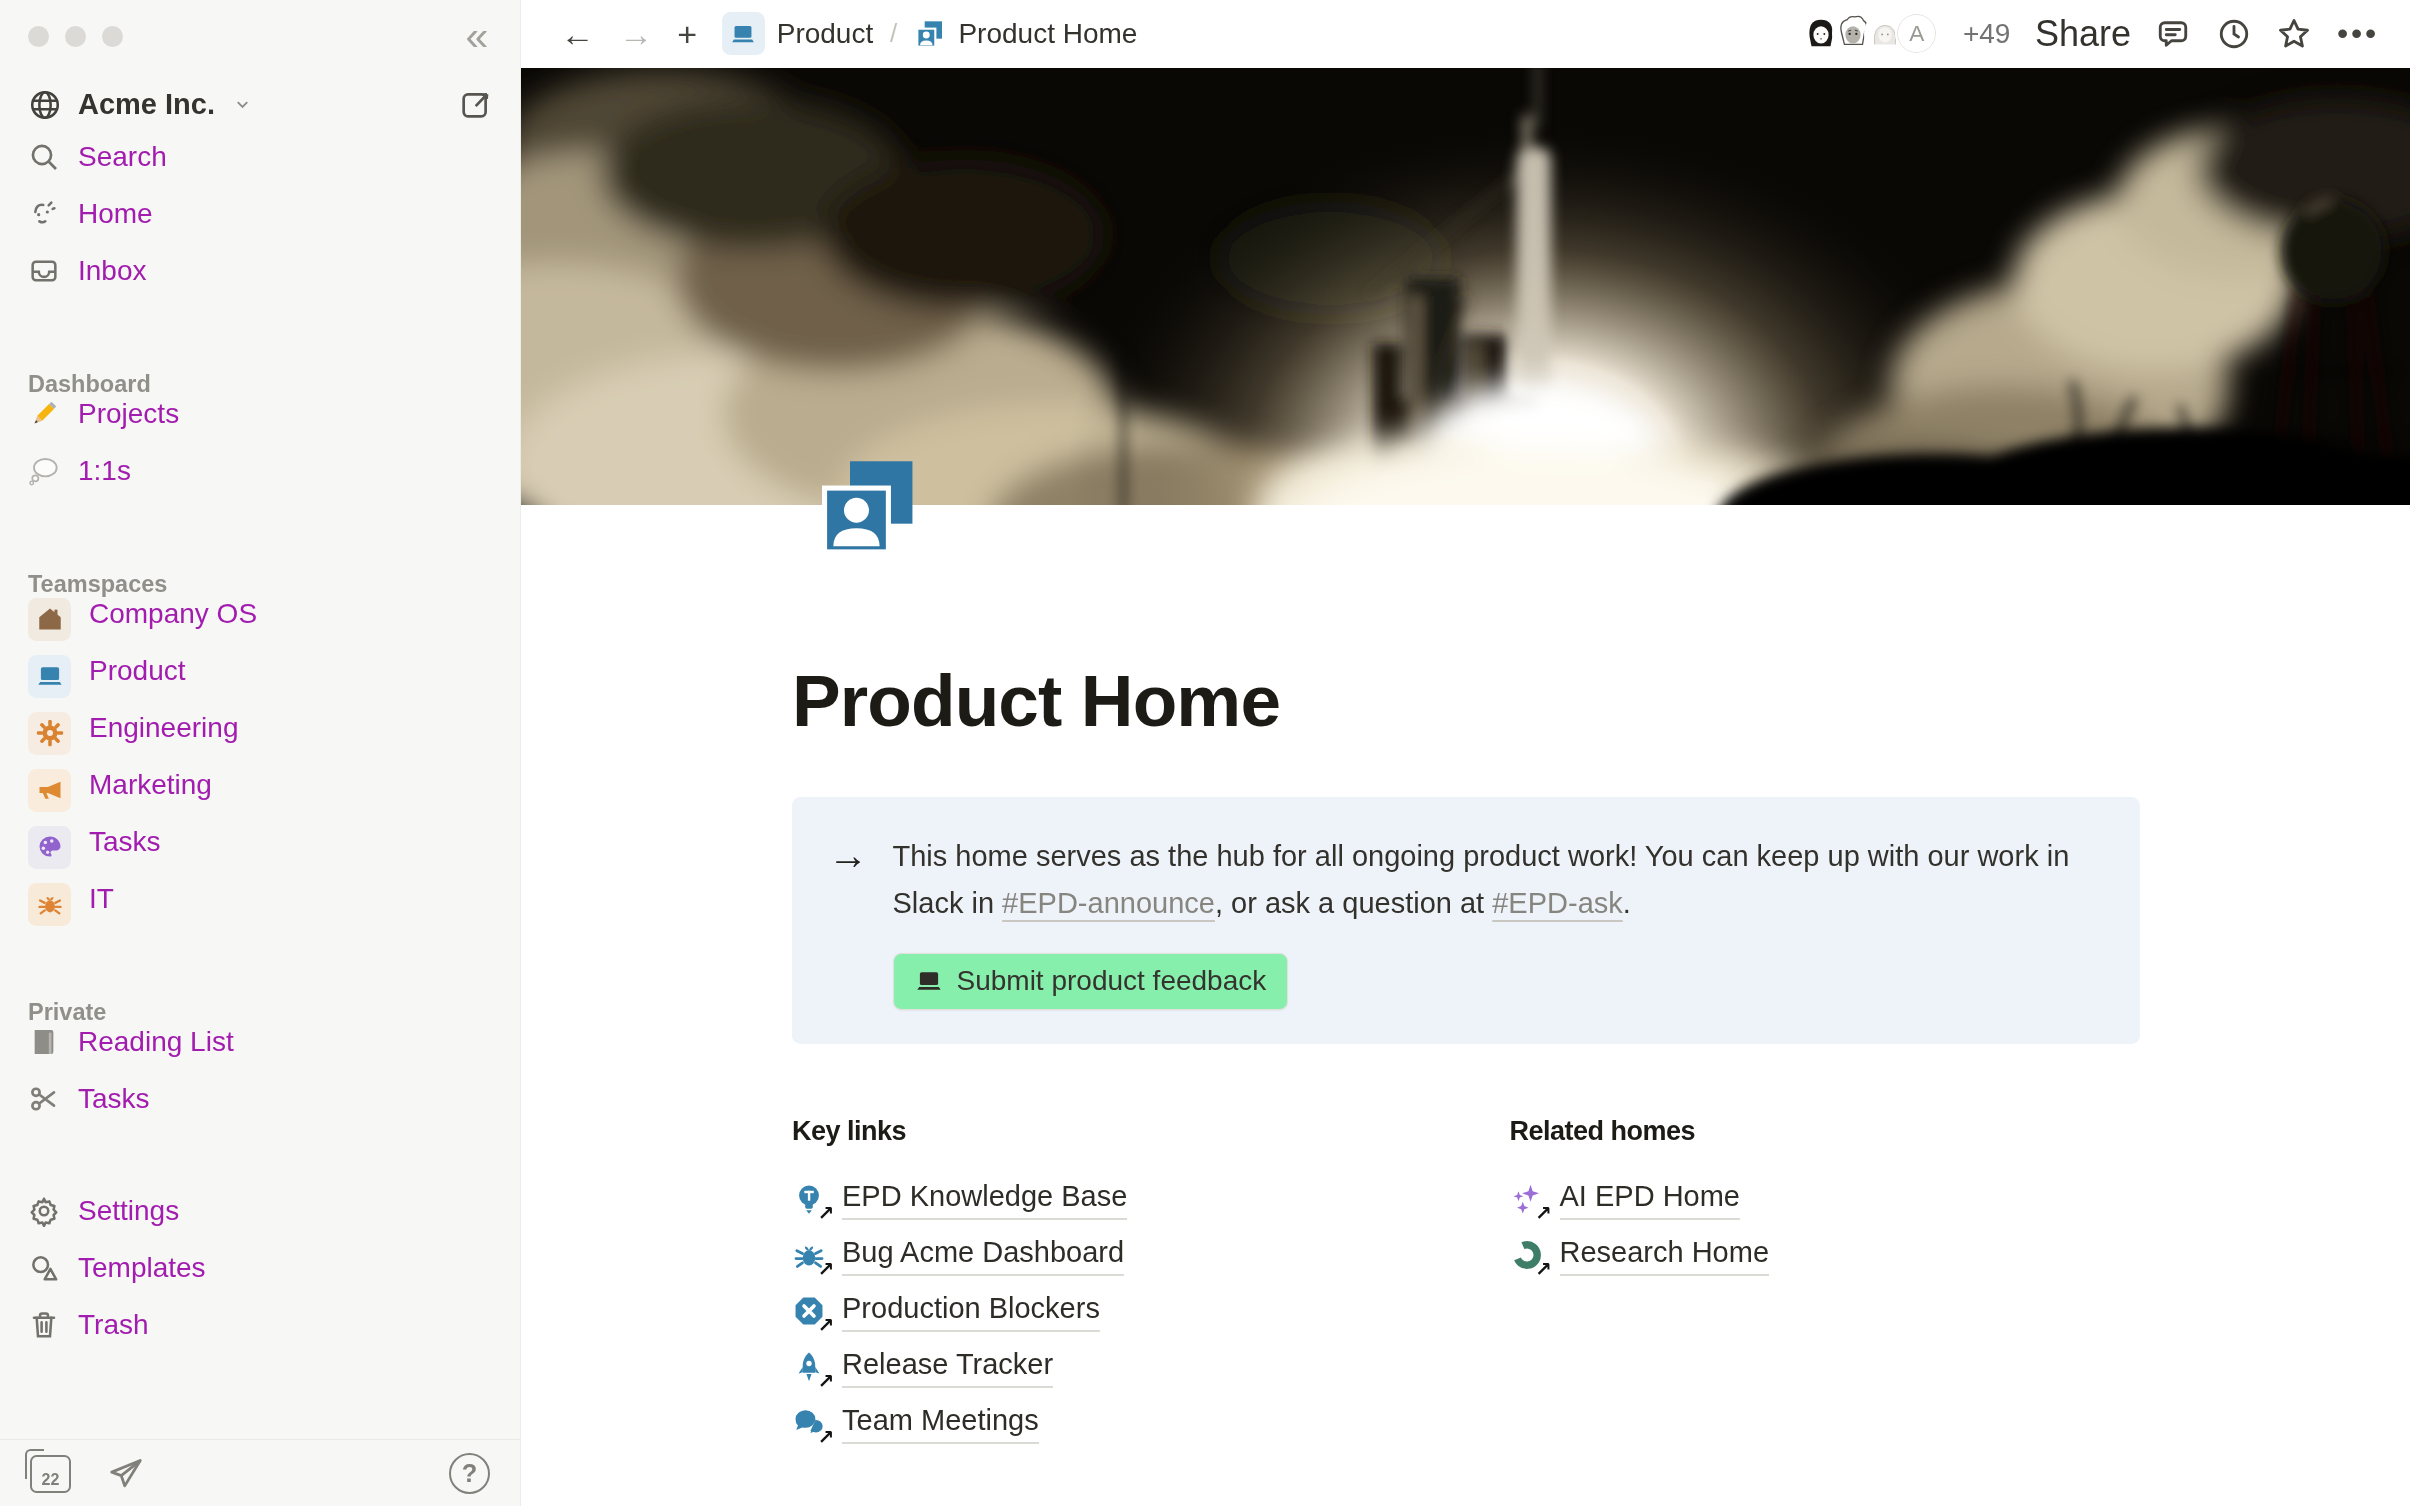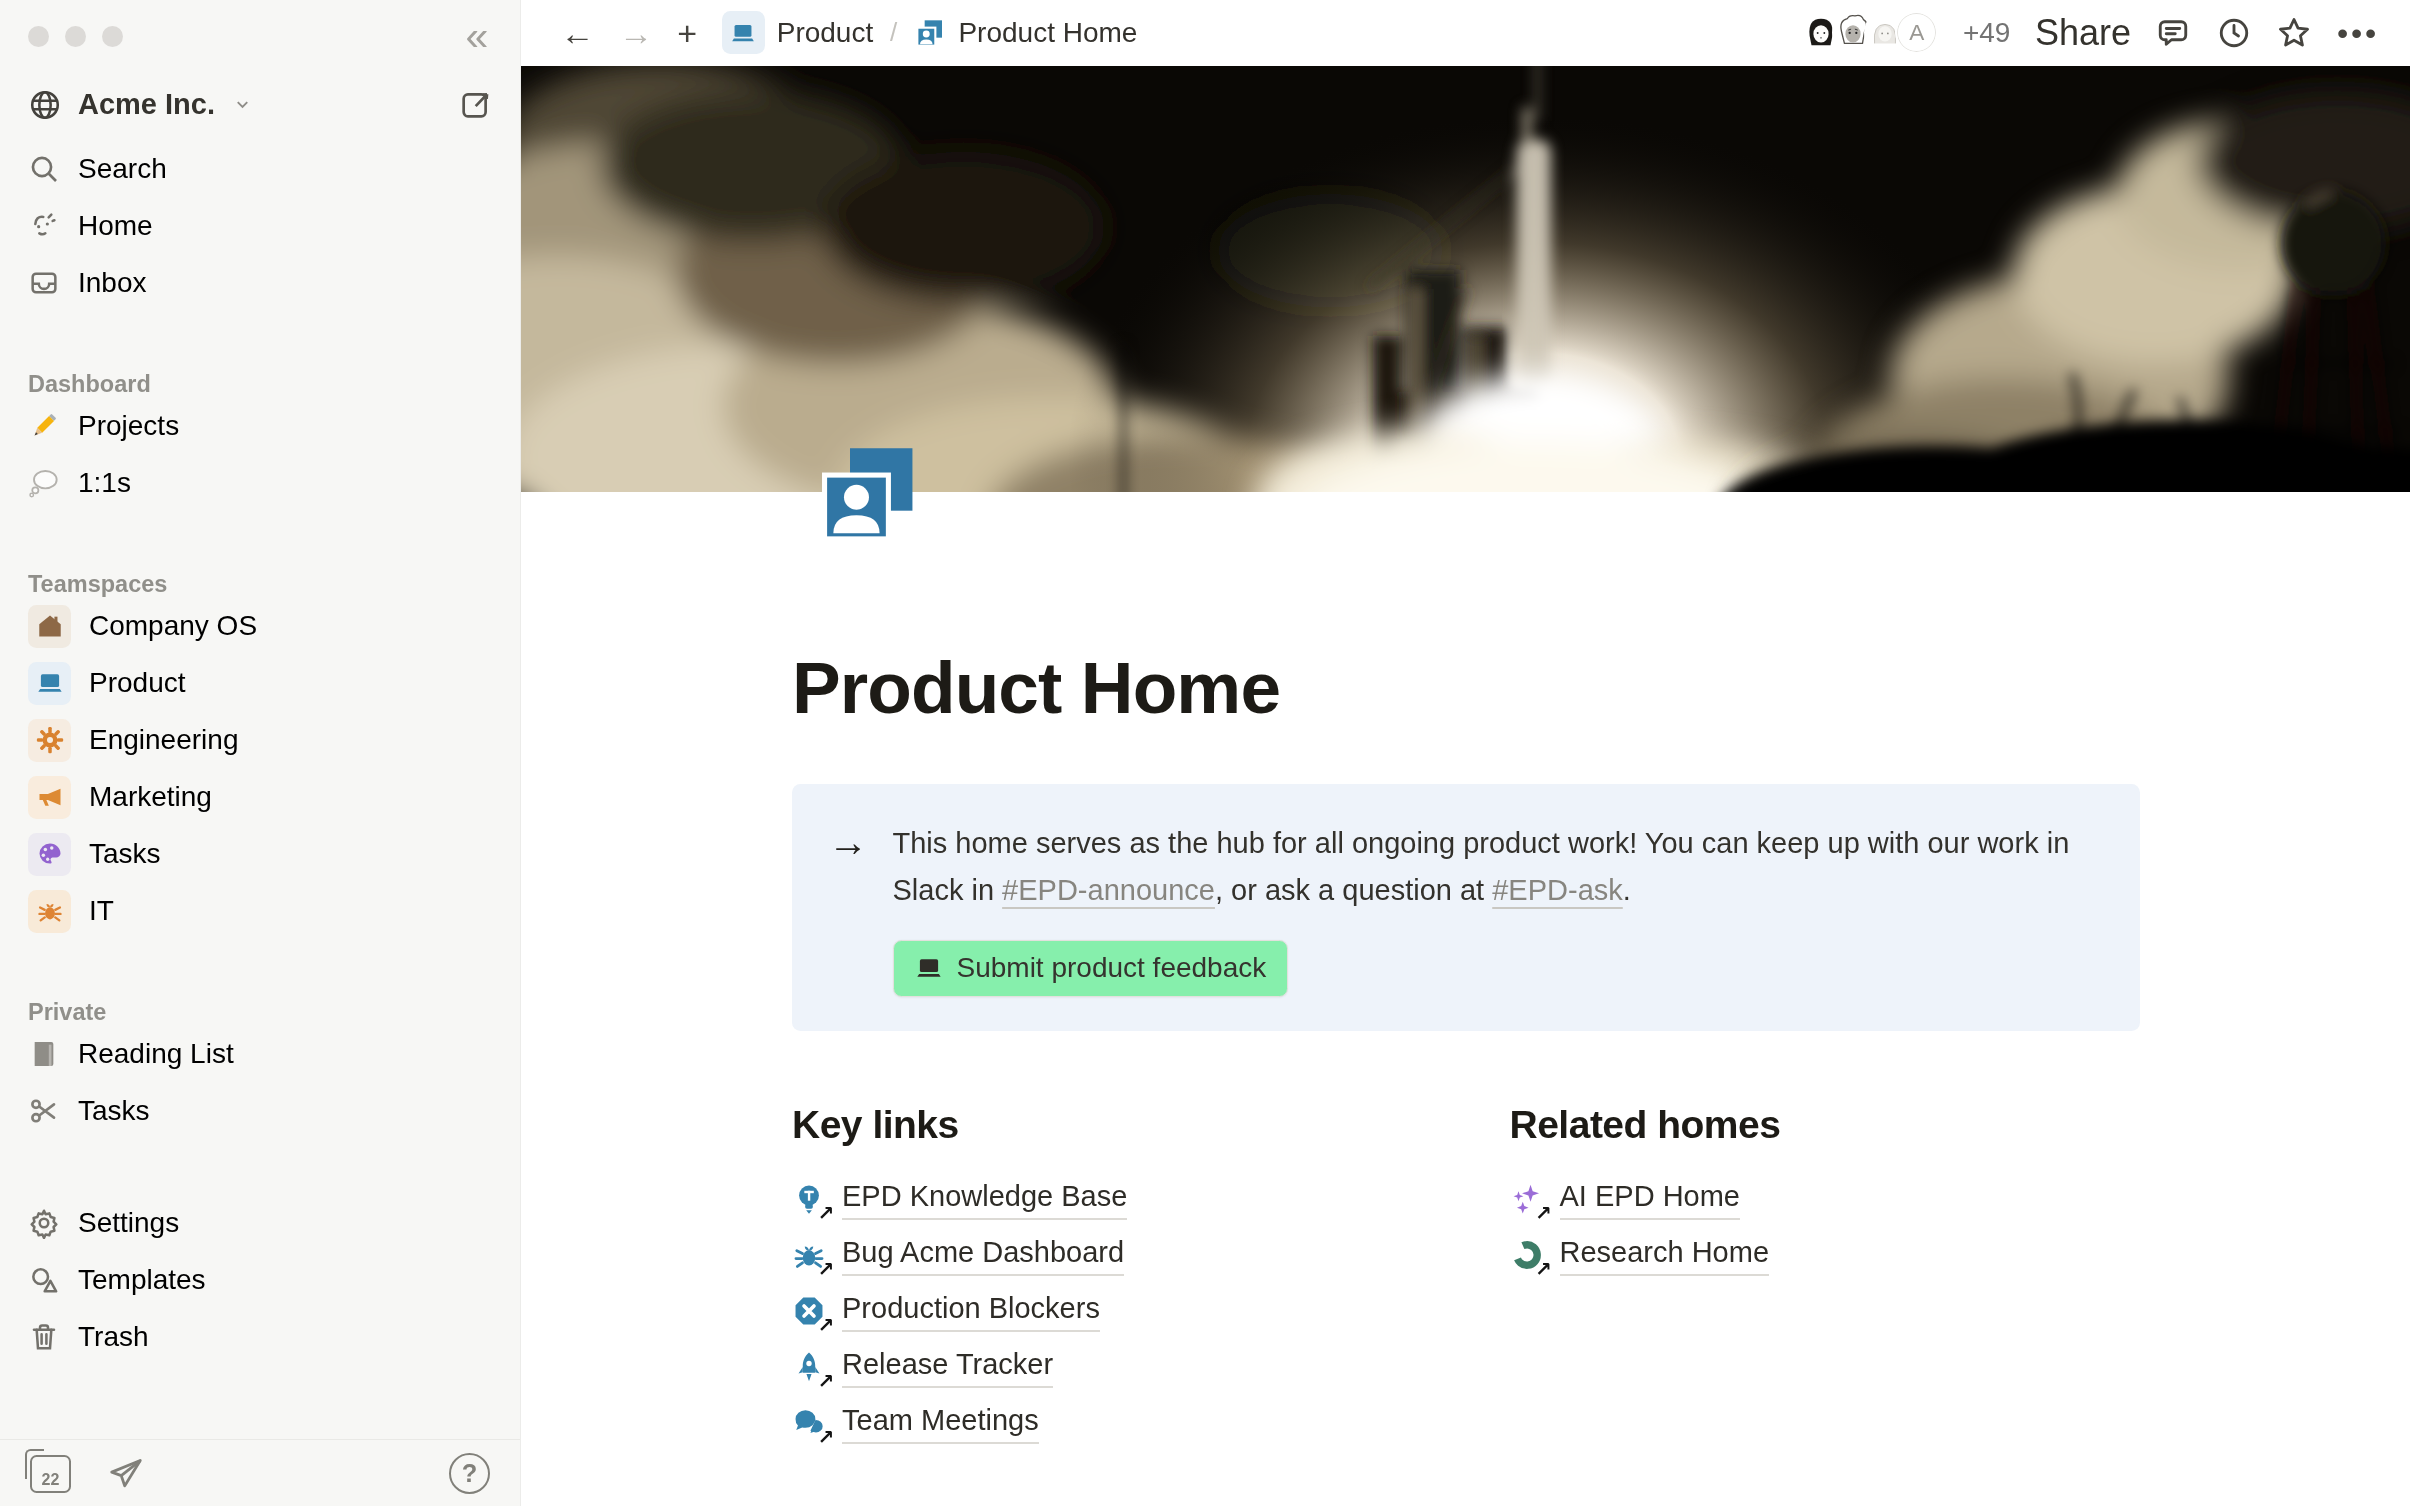--- a/index.html
+++ b/index.html
@@ -10,21 +10,21 @@
   
   .sidebar{width:521px;min-width:521px;background:#f7f7f5;border-right:0.9px solid #ececea;display:flex;flex-direction:column}
   .sb-top{display:flex;align-items:center;height:73px;padding:0 28px}
   .traffic{display:flex;gap:16px}
   .traffic i{width:21px;height:21px;border-radius:50%;background:#dcdad7;display:block}
   .collapse{margin-left:auto;font-size:41px;color:#a3a19c;line-height:1;cursor:pointer;padding:0 3.8px}
   .ws-row{display:flex;align-items:center;gap:16px;margin:5.6px 13px 9.4px;padding:9.4px 15px;border-radius:9.4px;cursor:pointer}
   .ws-name{font-size:29px;font-weight:700;color:#35332e}
   .chev{color:#8f8d88;margin-left:1.9px}
   .compose{margin-left:auto;color:#57554f;display:flex}
-  .sb-item{display:flex;align-items:center;gap:18px;padding:0 28px;height:57px;font-size:28px;font-weight:500;color:#000000;cursor:pointer}
+  .sb-item{display:flex;align-items:flex-start;gap:18px;padding:0 28px;height:57px;font-size:28px;font-weight:500;color:#a21caf;cursor:pointer}
   .sec-label{padding:0 28px;margin-top:45px;height:41px;display:flex;align-items:end;font-size:23.5px;font-weight:600;color:#908f8a}
   .gray-ic{color:#73716b;display:flex;flex:none}
   .ts-chip{width:43px;height:43px;border-radius:8.5px;display:flex;align-items:center;justify-content:center;flex:none}
   .sb-spacer{flex:1}
   .sb-footer{border-top:0.9px solid #e9e9e6;height:68px;display:flex;align-items:center;gap:36px;padding:0 30px;color:#81807a}
   .qmark{margin-left:auto;width:41px;height:41px;border:2.8px solid #81807a;border-radius:50%;display:flex;align-items:center;justify-content:center;font-size:25.4px;font-weight:600}
   .cal{position:relative;width:41px;height:38px;border:2.8px solid #81807a;border-radius:6.6px;display:flex;align-items:end;justify-content:center;font-size:16px;font-weight:700;padding-bottom:1.9px}
   .cal::before{content:"";position:absolute;left:-7.5px;top:-7.5px;width:17px;height:28px;border-left:2.8px solid #81807a;border-top:2.8px solid #81807a;border-radius:5.6px 0 0 0}
 
   
@@ -53,21 +53,21 @@
   .content{width:1348px;margin:0 auto;position:relative;padding-bottom:56px}
   .page-icon{width:111px;height:111px;margin-top:-53px;margin-left:21px;position:relative;cursor:pointer}
   h1.title{font-size:73px;font-weight:700;color:#1d1b16;letter-spacing:-0.9px;margin-top:96px}
   .callout{margin-top:55px;background:#eef3fa;border-radius:8.5px;padding:36px 38px 34px 36px;display:flex;gap:24.5px;align-items:flex-start}
   .callout-ic{font-size:40px;color:#23211c;line-height:1.1}
   .callout-body{font-size:29px;line-height:1.62;color:#33312c}
   .slack-link{color:#87857f;text-decoration:underline;text-decoration-color:#c9c7c2;text-decoration-thickness:1.9px;text-underline-offset:6.6px;cursor:pointer}
   .feedback-btn{margin-top:26px;display:inline-flex;align-items:center;gap:14px;background:#86efac;border:0.9px solid #e2e1dd;border-radius:8.5px;padding:11.3px 21px;font-size:28px;font-weight:500;color:#35332e;box-shadow:0 0.9px 1.9px rgba(15,15,15,.05);cursor:pointer}
   .cols{display:flex;gap:87px;margin-top:72px}
   .col{flex:1;min-width:0}
-  h2.sec-h{font-size:39px;font-weight:700;color:#1d1b16;letter-spacing:-0.5px;margin-bottom:24.5px}
+  h2.sec-h{font-size:27px;font-weight:700;color:#1d1b16;letter-spacing:-0.5px;margin-bottom:24.5px}
   .link-row{display:flex;align-items:center;gap:16px;height:56px;cursor:pointer}
   .link-ico{position:relative;width:34px;height:34px;flex:none}
   .arrow-out{position:absolute;right:-8.5px;bottom:-8.5px;font-size:20px;font-weight:700;color:#141414;text-shadow:0 0 2.8px #fff,0 0 3.8px #fff,0.9px 0.9px 1.9px #fff}
   .link-label{font-size:29px;font-weight:500;color:#2e2c27;border-bottom:2.8px solid #dcdad5;padding-bottom:2.8px;line-height:1.25}
   svg{display:block}
 </style>
 </head>
 <body>
 
 <div class="app">

